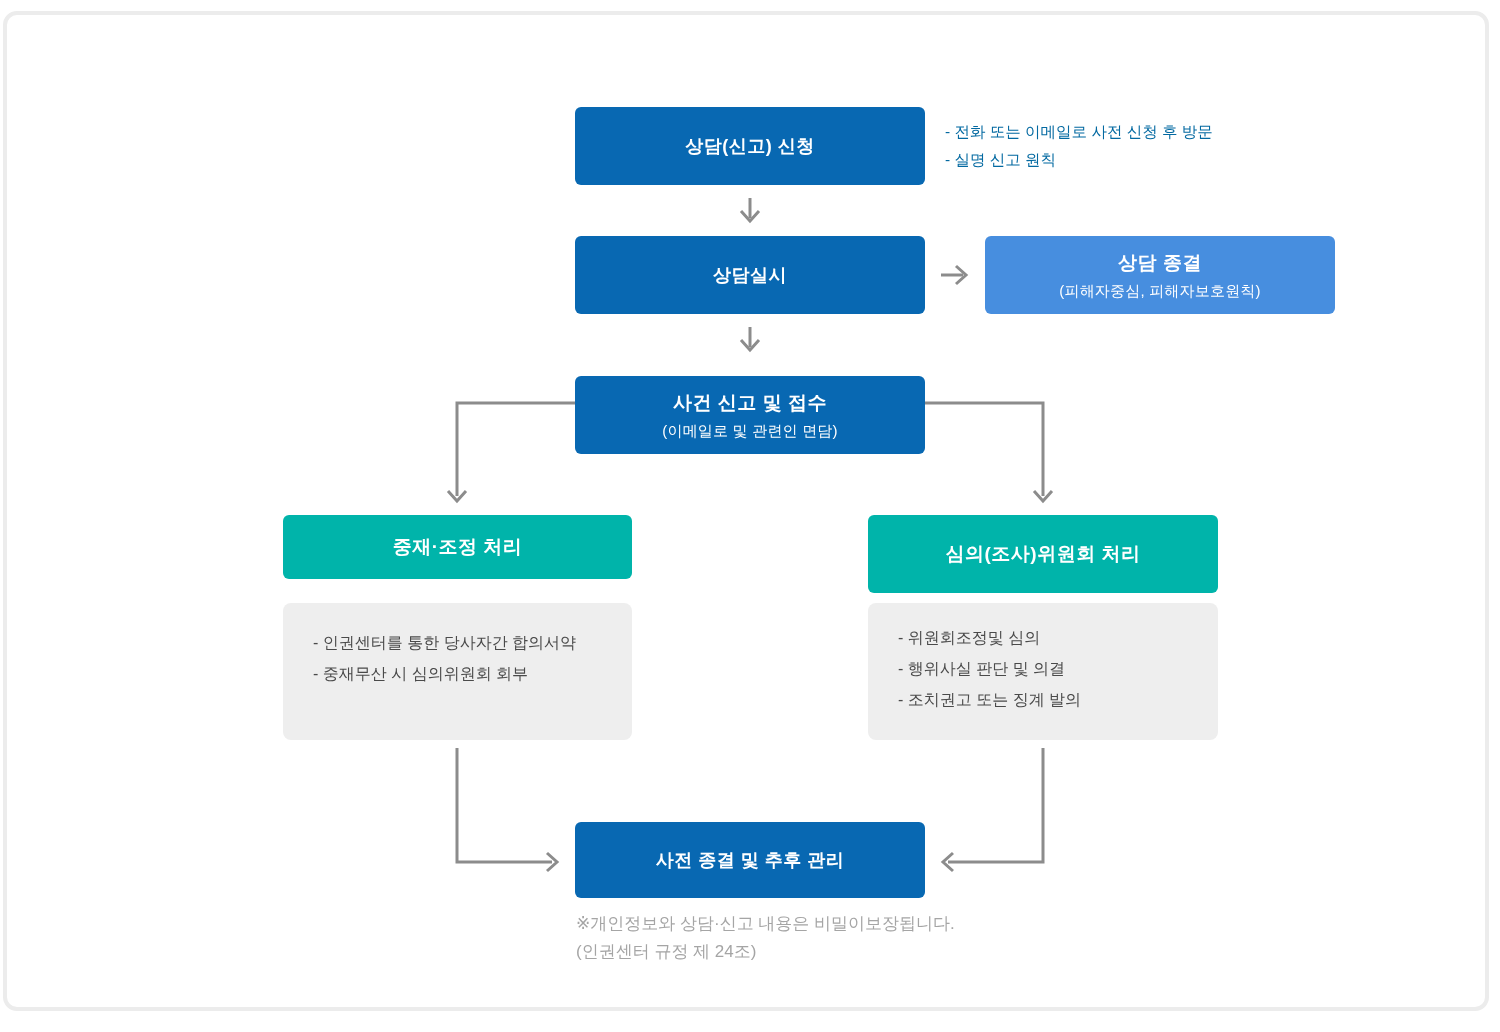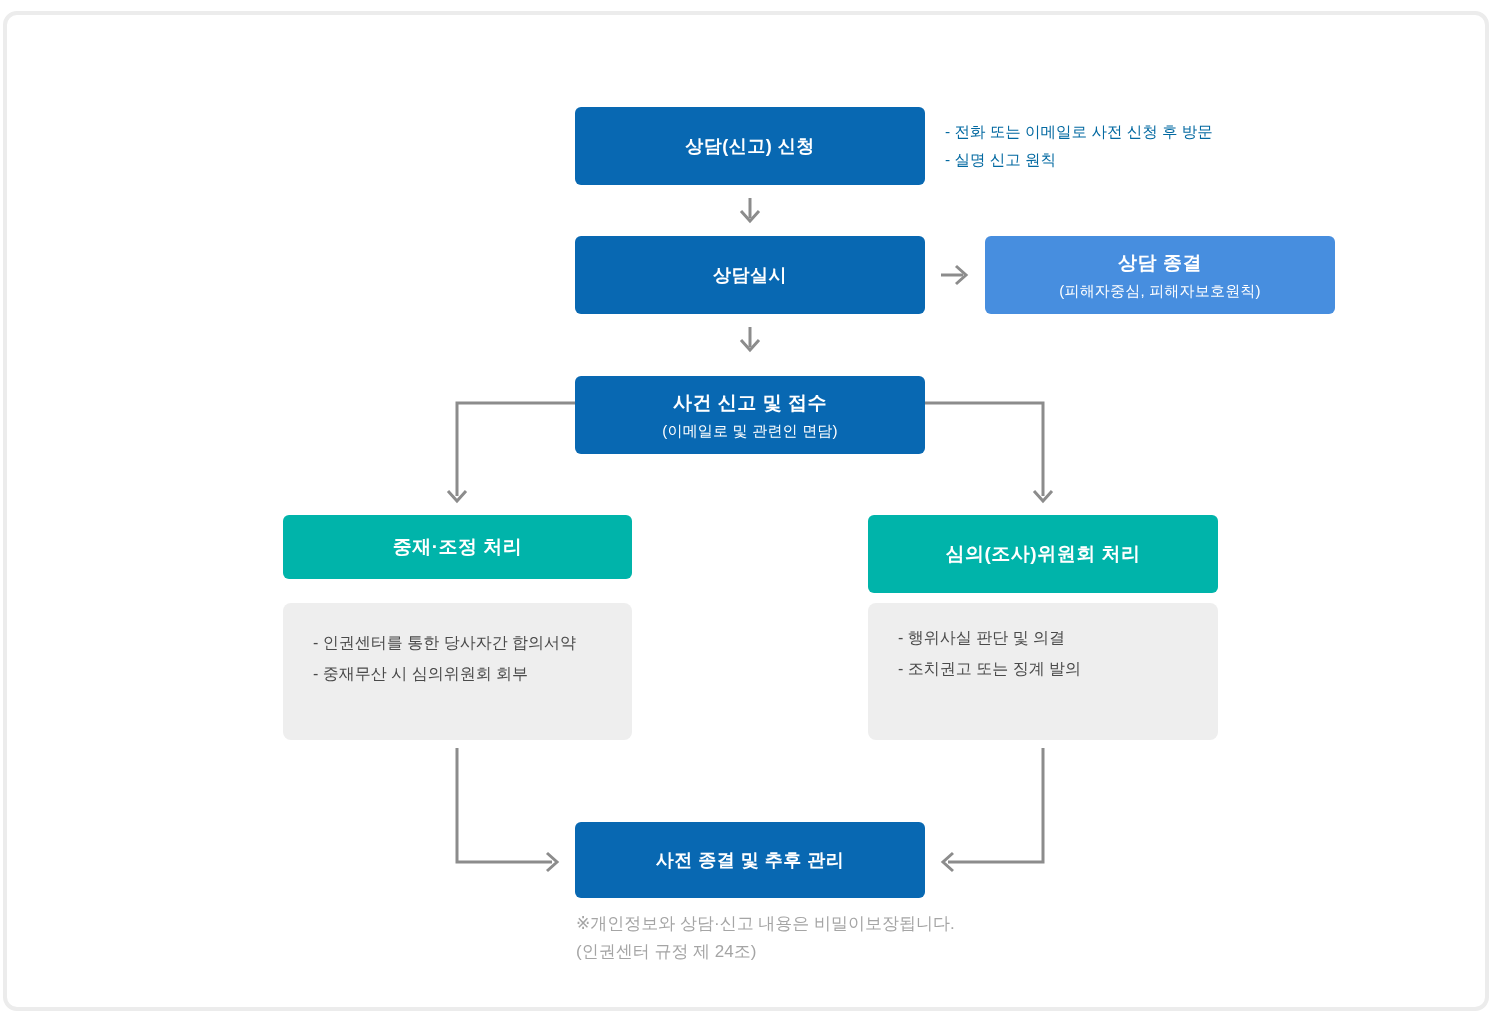--- a/index.html
+++ b/index.html
@@ -106,20 +106,21 @@
   </div>
   <div class="graybox" style="left:283px;top:603px;width:349px;height:137px">
     <div>- 인권센터를 통한 당사자간 합의서약</div>
     <div>- 중재무산 시 심의위원회 회부</div>
   </div>
 
   <div class="box teal" style="left:868px;top:515px;width:350px;height:78px">
     <span class="box-title md">심의(조사)위원회 처리</span>
   </div>
   <div class="graybox" style="left:868px;top:603px;width:350px;height:137px;padding-top:19px">
+    <div>- 위원회조정및 심의</div>
     <div>- 행위사실 판단 및 의결</div>
     <div>- 조치권고 또는 징계 발의</div>
   </div>
 
   <div class="box primary" style="left:575px;top:822px;width:350px;height:76px">
     <span class="box-title">사전 종결 및 추후 관리</span>
   </div>
 
   <div class="footnote" style="left:576px;top:910px">
     <div>※개인정보와 상담·신고 내용은 비밀이보장됩니다.</div>

